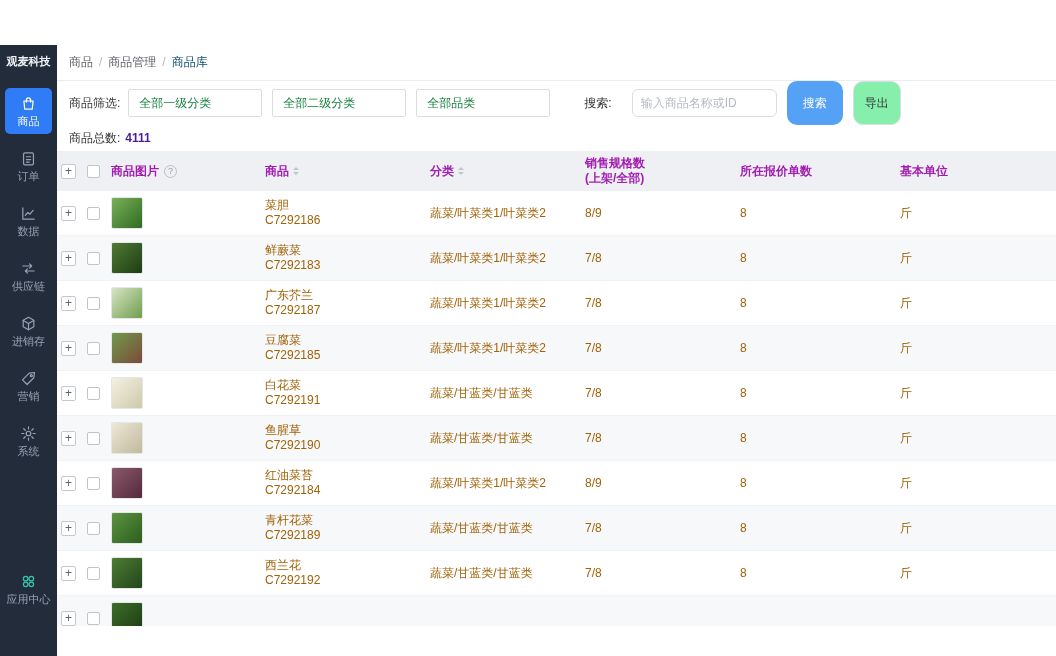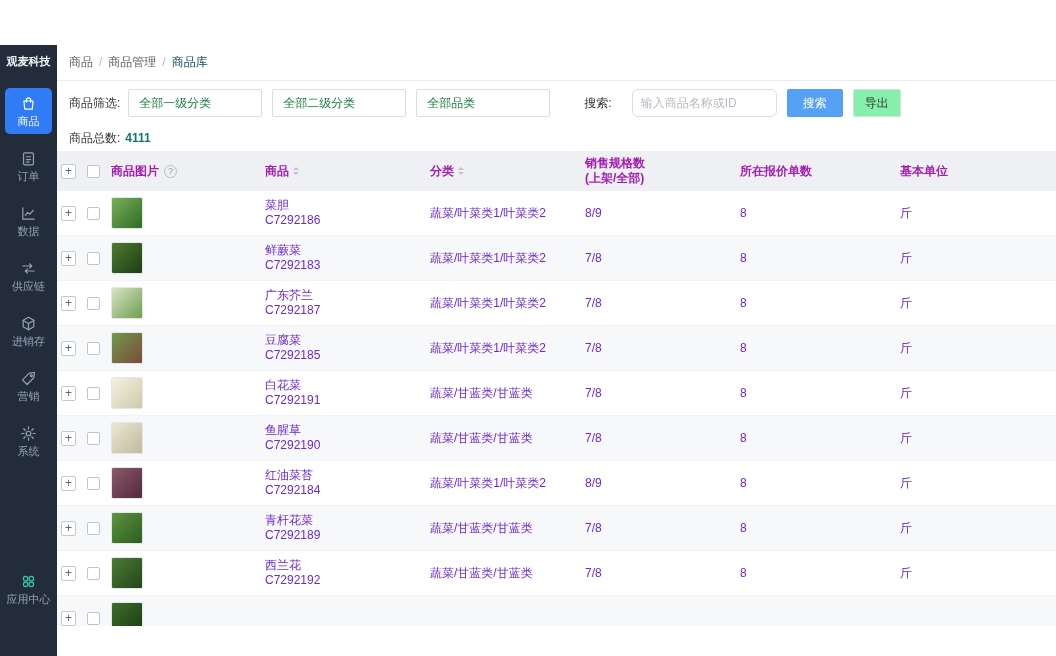--- a/index.html
+++ b/index.html
@@ -34,33 +34,33 @@
 
   .filterbar { height:44px; display:flex; align-items:center; padding:0 12px; font-size:12px; color:#333; }
   .selects { display:flex; gap:10px; margin-left:8px; }
   .select { width:134px; height:28px; border:1px solid #d9dde4; border-radius:2px; background:#fff;
     display:flex; align-items:center; padding:0 10px; cursor:pointer; }
   .select-text { color:#15803d; font-size:12px; }
   .search-lbl { margin-left:34px; }
   .search-input { width:145px; height:28px; border:1px solid #d9dde4; border-radius:6px;
     font-size:12px; padding:0 8px; margin-left:20px; color:#333; outline:none; }
   .global-search::placeholder, .search-input::placeholder { color:#b4bac3; }
-  .btn { height:28px; font-size:12px; border-radius:2px; cursor:pointer; }
+  .btn { height:44px; font-size:12px; border-radius:10px; cursor:pointer; }
   .btn.primary { width:56px; background:#55a1f5; color:#fff; border:none; margin-left:10px; }
   .btn.plain { width:48px; background:#86efac; color:#333; border:1px solid #d9dde4; margin-left:10px; }
 
   .summary { height:26px; display:flex; align-items:center; gap:5px; padding:0 12px; font-size:12px; color:#333; }
-  .summary .count { color:#0f766e; font-weight:bold; text-decoration:none; cursor:pointer; }
+  .summary .count { color:#4c1d95; font-weight:bold; text-decoration:none; cursor:pointer; }
 
   
   .table-wrap { height:475px; overflow:hidden; }
   .thead, .trow { display:grid; grid-template-columns:26px 24px 154px 165px 155px 155px 160px 1fr;
     align-items:center; padding-left:4px; }
   .thead { background:#eef0f4; height:40px; font-size:12px; font-weight:bold; color:#a21caf; }
-  .trow { height:45px; font-size:12px; color:#6d28d9; background:#fff; border-bottom:1px solid #f0f2f5; }
+  .trow { height:45px; font-size:12px; color:#a16207; background:#fff; border-bottom:1px solid #f0f2f5; }
   #tbody .trow:nth-child(even) { background:#f7f8fa; }
 
   .cell { display:flex; align-items:center; min-width:0; }
   .c-prod { flex-direction:column; align-items:flex-start; justify-content:center; }
   .expand-btn { width:15px; height:15px; border:1px solid #c4c9d1; border-radius:2px; background:#fff;
     display:flex; align-items:center; justify-content:center; cursor:pointer; padding:0; }
   .expand-btn::before { content:"+"; color:#5f6670; font-size:12px; line-height:1; }
   .checkbox { width:13px; height:13px; border:1px solid #c0c4cc; border-radius:2px; background:#fff;
     display:inline-block; cursor:pointer; }
   .info-icon { width:13px; height:13px; border:1px solid #b9bfc8; border-radius:50%; margin-left:5px;

